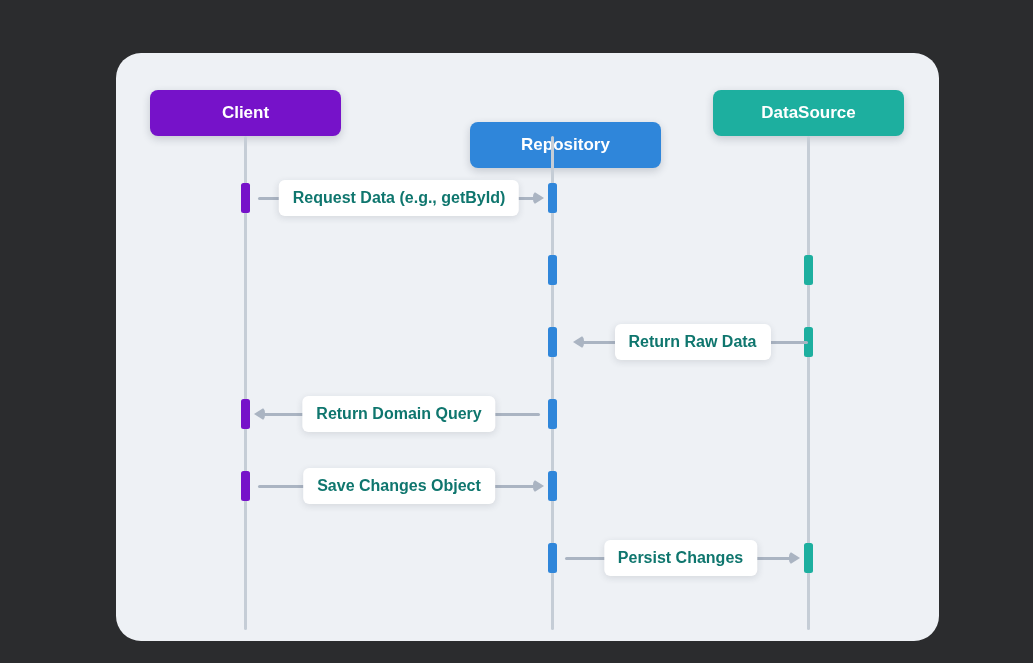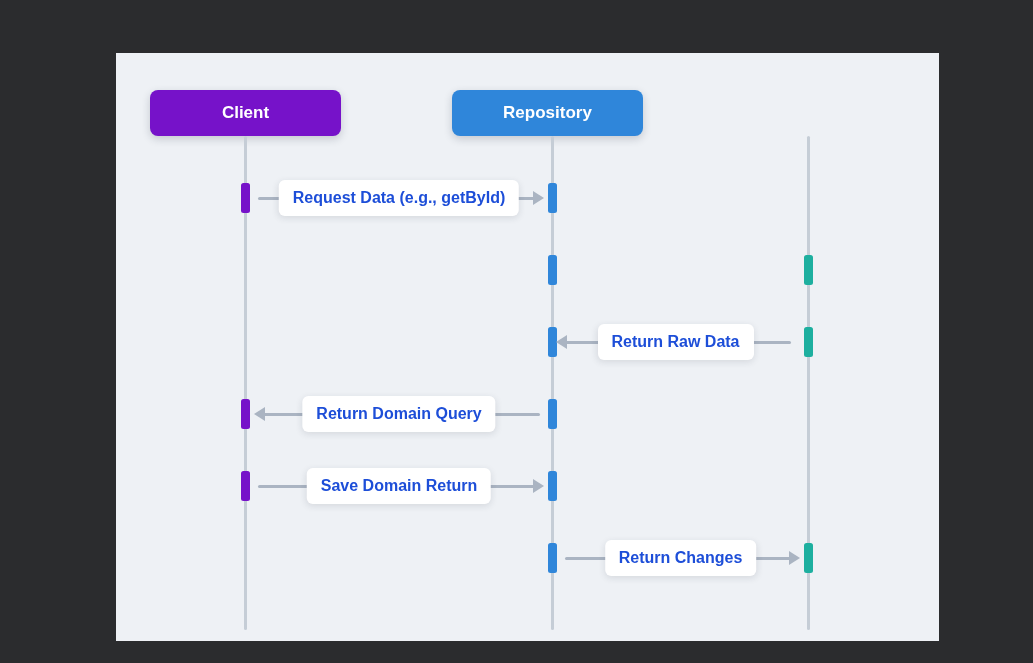--- a/index.html
+++ b/index.html
@@ -1,15 +1,15 @@
 <!DOCTYPE html>
 <html><head>
 <meta charset="utf-8">
 <style>
-  * { margin: 0; padding: 0; box-sizing: border-box; }
+  * { margin: 0; padding: 0; box-sizing: border-box; border-radius: 25px; }
   html, body { width: 1033px; height: 663px; overflow: hidden; }
   body {
     background: #2b2c2e;
     font-family: "Liberation Sans", sans-serif;
     position: relative;
   }
   .panel {
     position: absolute;
     left: 116px; top: 53px;
     width: 823px; height: 588px;
@@ -19,21 +19,21 @@
     position: absolute;
     top: 37px;
     width: 191px; height: 46px;
     border-radius: 8px;
     display: flex; align-items: center; justify-content: center;
     color: #ffffff;
     font-size: 17px; font-weight: 700;
     box-shadow: 0 3px 8px rgba(30,40,60,0.20);
   }
   .actor-client { left: 34px; background: #7612c9; }
-  .actor-repo { left: 336px; background: #2f86da; }
+  .actor-repo { left: 354px; background: #2f86da; margin-top: 32px; }
   .actor-ds { left: 597px; background: #1daf9f; }
 
   .lifeline {
     position: absolute;
     top: 83px;
     width: 3px; height: 494px;
     background: #c5cdd6;
     border-radius: 2px;
   }
   .lifeline-client { left: 128px; }
@@ -48,21 +48,21 @@
   .bar-client { left: 125px; background: #7612c9; }
   .bar-repo { left: 432px; background: #2f86da; }
   .bar-ds { left: 688px; background: #1daf9f; }
 
   .msg {
     position: absolute;
     height: 38px;
   }
   .msg-1 { left: 129px; top: 126px; width: 308px; }
   .msg-2 { left: 436px; top: 198px; width: 257px; }
-  .msg-3 { left: 431px; top: 270px; width: 257px; }
+  .msg-3 { left: 448px; top: 270px; width: 257px; }
   .msg-4 { left: 129px; top: 342px; width: 308px; }
   .msg-5 { left: 129px; top: 414px; width: 308px; }
   .msg-6 { left: 436px; top: 486px; width: 257px; }
 
   .msg .line {
     position: absolute;
     left: 13px; right: 13px;
     top: 17.5px; height: 3px;
     background: #aab4c2;
     border-radius: 1.5px;
@@ -81,38 +81,41 @@
     width: 0; height: 0;
     border-top: 7px solid transparent;
     border-bottom: 7px solid transparent;
     border-right: 11px solid #aab4c2;
   }
   .msg .label {
     position: absolute;
     left: 50%; top: 50%;
     transform: translate(-50%, -50%);
     background: #ffffff;
-    color: #1d4ed8;
+    color: #0f766e;
     font-size: 16px; font-weight: 700;
     white-space: nowrap;
     padding: 9px 14px;
     border-radius: 6px;
     box-shadow: 0 2px 7px rgba(30,40,60,0.12);
   }
 </style>
 </head>
 <body>
 
 <div class="panel">
 
   <div class="actor-box actor-client" style="background-color: rgb(118, 18, 201);">
     <span>Client</span>
   </div>
   <div class="actor-box actor-repo" style="background-color: rgb(47, 134, 218);">
     <span>Repository</span>
+  </div>
+  <div class="actor-box actor-ds" style="background-color: rgb(29, 175, 159);">
+    <span>DataSource</span>
   </div>
 
   <div class="lifeline lifeline-client"></div>
   <div class="lifeline lifeline-repo"></div>
   <div class="lifeline lifeline-ds"></div>
 
   <div class="bar bar-client" style="top: 130px; background-color: rgb(118, 18, 201);"></div>
   <div class="bar bar-client" style="top: 346px; background-color: rgb(118, 18, 201);"></div>
   <div class="bar bar-client" style="top: 418px; background-color: rgb(118, 18, 201);"></div>
 
@@ -142,22 +145,22 @@
 
   <div class="msg msg-4">
     <div class="line"></div>
     <div class="arrow-left"></div>
     <div class="label">Return Domain Query</div>
   </div>
 
   <div class="msg msg-5">
     <div class="line"></div>
     <div class="arrow-right"></div>
-    <div class="label">Save Domain Return</div>
+    <div class="label">Save Changes Object</div>
   </div>
 
   <div class="msg msg-6">
     <div class="line"></div>
     <div class="arrow-right"></div>
-    <div class="label">Return Changes</div>
+    <div class="label">Persist Changes</div>
   </div>
 
 </div>
 
 </body></html>

